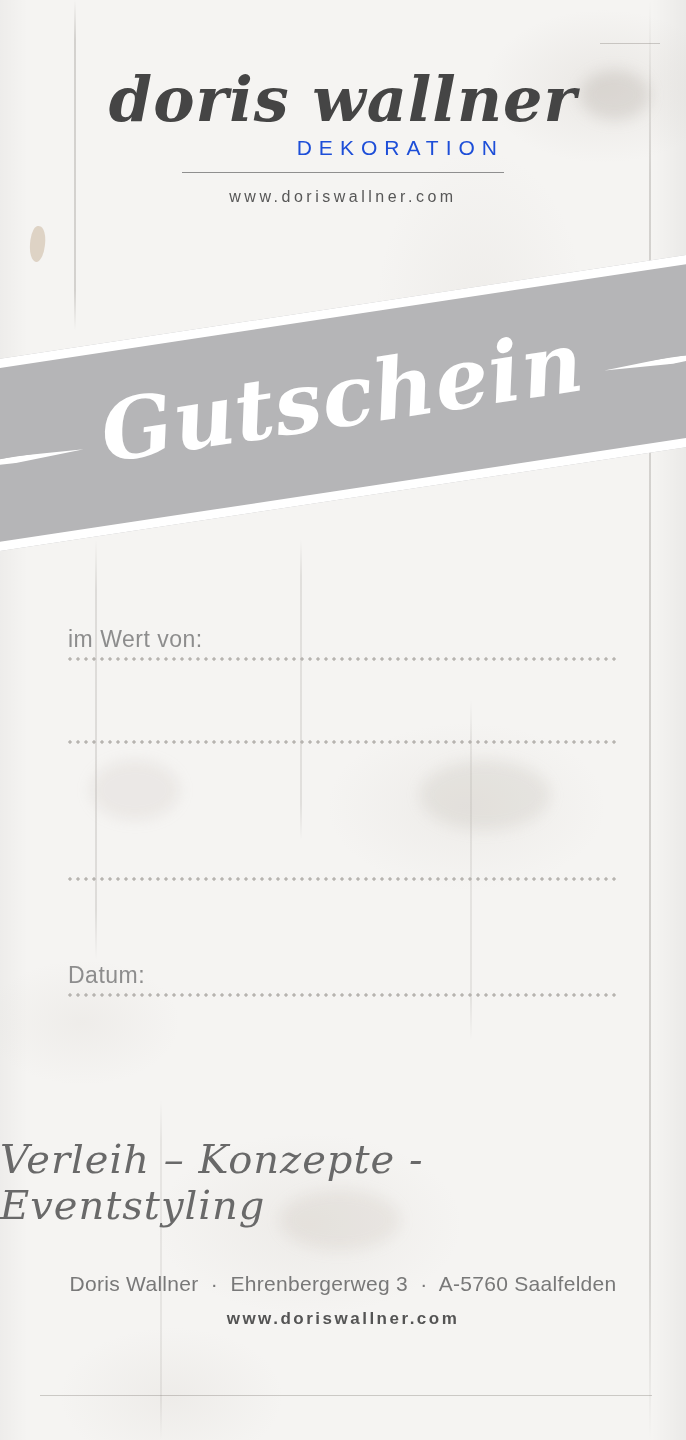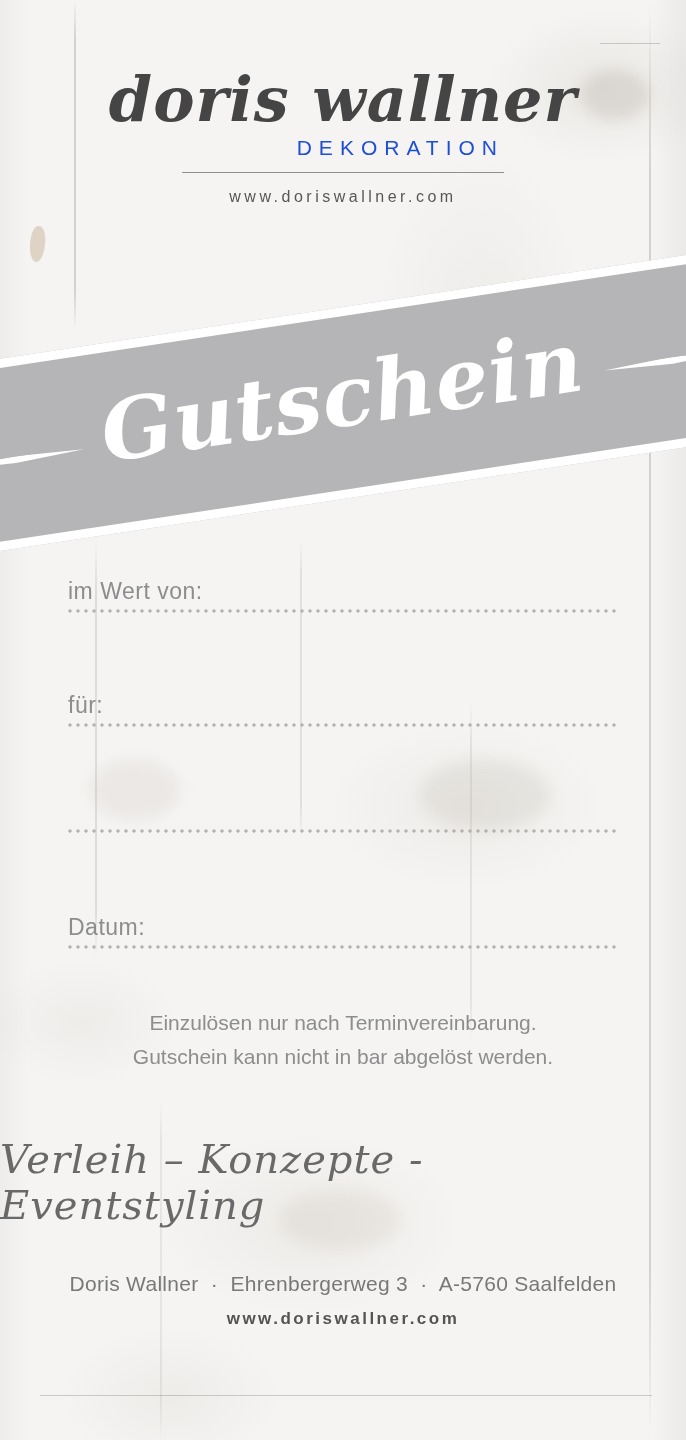--- a/index.html
+++ b/index.html
@@ -63,21 +63,21 @@
   }
   .ribbon-title {
     font-family:"DejaVu Serif", serif; font-style:italic; font-weight:bold;
     font-size:84px; color:#ffffff; line-height:1; transform:translateY(-6px);
     letter-spacing:1px; white-space:nowrap;
   }
   .flourish { width:138px; height:7px; background:#ffffff; margin-top:14px;
     clip-path:polygon(0 50%, 50% 0, 100% 50%, 50% 100%); }
 
   
-  .field { position:absolute; left:68px; width:552px; z-index:3; }
+  .field { position:absolute; left:68px; width:552px; z-index:3;margin-top:48px; }
   .field-label { font-size:23px; color:#8d8d8d; letter-spacing:0.5px; height:28px; margin-bottom:3px; }
   .field-line  { height:4px;
     background-image:radial-gradient(circle at 2px 2px, #b7b4b0 1.4px, rgba(0,0,0,0) 1.9px);
     background-size:8px 4px; background-repeat:repeat-x; }
 
   
   .terms { position:absolute; top:1006px; left:0; right:0; text-align:center;
     font-size:21px; color:#8d8d8d; line-height:34px; z-index:3; }
 
   
@@ -121,38 +121,33 @@
     <div class="ribbon-title">Gutschein</div>
     <div class="flourish"></div>
   </div>
 
   <div class="field" style="top:578px;">
     <div class="field-label">im Wert von:</div>
     <div class="field-line"></div>
   </div>
 
   <div class="field" style="top:692px;">
-    <div class="field-label">für:</div>
     <div class="field-line"></div>
   </div>
 
   <div class="field field-nolabel" style="top:829px;">
 
     <div class="field-line"></div>
   </div>
 
   <div class="field" style="top:914px;">
     <div class="field-label">Datum:</div>
     <div class="field-line"></div>
   </div>
 
-  <div class="terms">
-    <div>Einzulösen nur nach Terminvereinbarung.</div>
-    <div>Gutschein kann nicht in bar abgelöst werden.</div>
-  </div>
 
   <div class="services">Verleih – Konzepte - Eventstyling</div>
 
   <footer class="footer">
     <div class="footer-address">Doris Wallner&nbsp; ·&nbsp; Ehrenbergerweg 3&nbsp; ·&nbsp; A-5760 Saalfelden</div>
     <div class="footer-website">www.doriswallner.com</div>
   </footer>
 
 </div>
 

